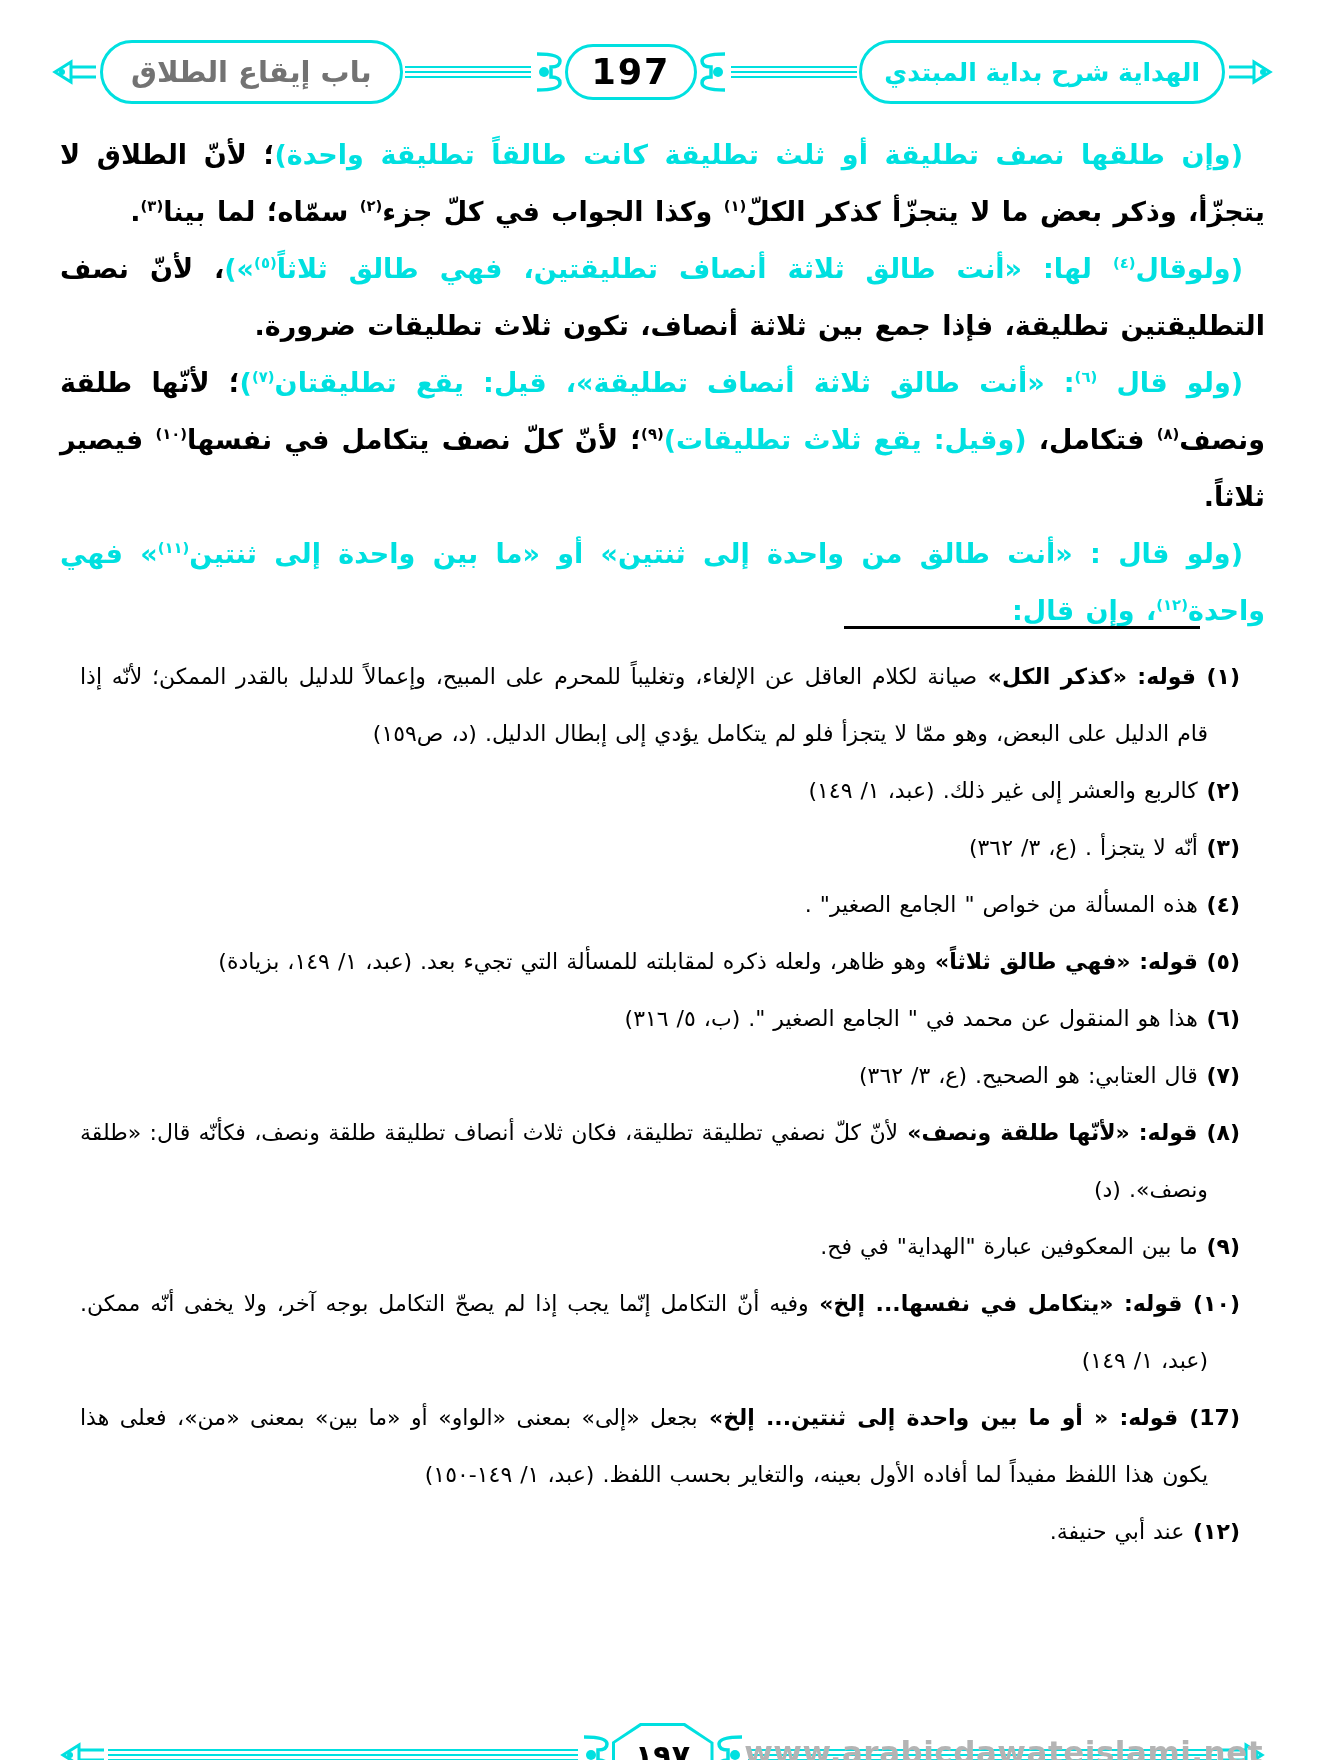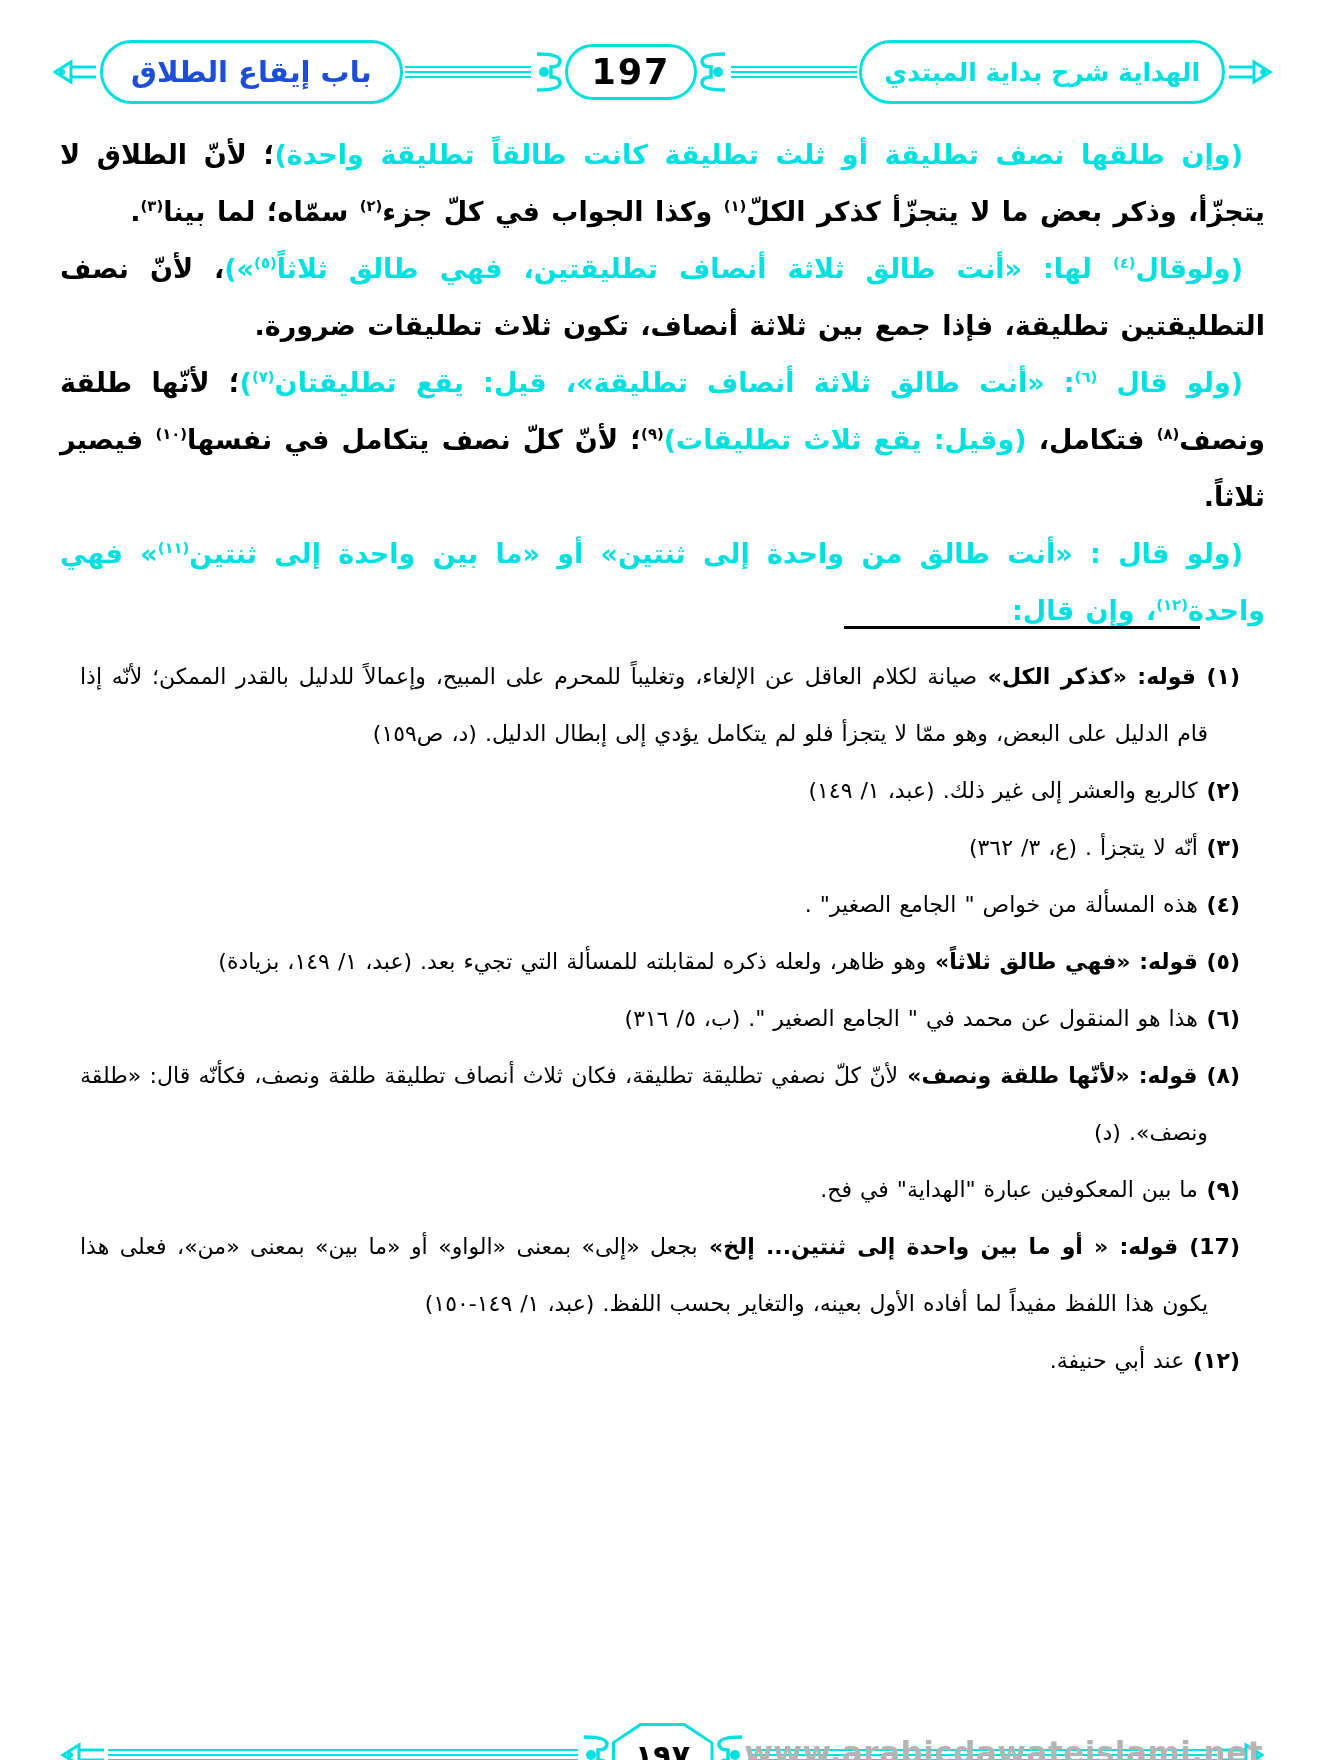--- a/index.html
+++ b/index.html
@@ -15,21 +15,21 @@
   
   .header {
     position:absolute; top:36px; left:52px; right:52px; height:72px;
     display:flex; align-items:center; direction:ltr; gap:2px;
   }
   .capsule {
     border:3px solid var(--accent); border-radius:999px; background:#fff;
     display:flex; align-items:center; justify-content:center;
     white-space:nowrap; flex:0 0 auto;
   }
-  .capsule.title   { height:64px; padding:0 28px; font-size:29px; font-weight:bold; color:#1d4ed8; }
+  .capsule.title   { height:64px; padding:0 28px; font-size:29px; font-weight:bold; color:#737373; }
   .capsule.pageno  { height:56px; min-width:132px; padding:2px 20px; font-size:35px; font-weight:bold; color:#000; letter-spacing:2px; }
   .capsule.book    { height:64px; padding:0 22px; font-size:25px; font-weight:bold; color:var(--accent);text-align:right; }
   .rail {
     flex:1 1 auto; height:12px; min-width:40px;
     background:linear-gradient(to bottom,
       var(--accent) 0 2px, transparent 2px 5px,
       var(--accent) 5px 7px, transparent 7px 10px,
       var(--accent) 10px 12px);
   }
   .orn { flex:0 0 auto; }
@@ -132,22 +132,24 @@
   </main>
 
 <div class="fn-sep"></div>
 <section class="footnotes">
     <div class="footnote"><span><b>(١) قوله: «كذكر الكل» </b></span><span>صيانة لكلام العاقل عن الإلغاء، وتغليباً للمحرم على المبيح، وإعمالاً للدليل بالقدر الممكن؛ لأنّه إذا قام الدليل على البعض، وهو ممّا لا يتجزأ فلو لم يتكامل يؤدي إلى إبطال الدليل. (د، ص١٥٩)</span></div>
     <div class="footnote"><span><b>(٢) </b></span><span>كالربع والعشر إلى غير ذلك. (عبد، ١/ ١٤٩)</span></div>
     <div class="footnote"><span><b>(٣) </b></span><span>أنّه لا يتجزأ . (ع، ٣/ ٣٦٢)</span></div>
     <div class="footnote"><span><b>(٤) </b></span><span>هذه المسألة من خواص " الجامع الصغير" .</span></div>
     <div class="footnote"><span><b>(٥) قوله: «فهي طالق ثلاثاً» </b></span><span>وهو ظاهر، ولعله ذكره لمقابلته للمسألة التي تجيء بعد. (عبد، ١/ ١٤٩، بزيادة)</span></div>
     <div class="footnote"><span><b>(٦) </b></span><span>هذا هو المنقول عن محمد في " الجامع الصغير ". (ب، ٥/ ٣١٦)</span></div>
+    <div class="footnote"><span><b>(٧) </b></span><span>قال العتابي: هو الصحيح. (ع، ٣/ ٣٦٢)</span></div>
     <div class="footnote"><span><b>(٨) قوله: «لأنّها طلقة ونصف» </b></span><span>لأنّ كلّ نصفي تطليقة تطليقة، فكان ثلاث أنصاف تطليقة طلقة ونصف، فكأنّه قال: «طلقة ونصف». (د)</span></div>
     <div class="footnote"><span><b>(٩) </b></span><span>ما بين المعكوفين عبارة "الهداية" في فح.</span></div>
+    <div class="footnote"><span><b>(١٠) قوله: «يتكامل في نفسها... إلخ» </b></span><span>وفيه أنّ التكامل إنّما يجب إذا لم يصحّ التكامل بوجه آخر، ولا يخفى أنّه ممكن. (عبد، ١/ ١٤٩)</span></div>
     <div class="footnote"><span><b>(17) قوله: « أو ما بين واحدة إلى ثنتين... إلخ» </b></span><span>بجعل «إلى» بمعنى «الواو» أو «ما بين» بمعنى «من»، فعلى هذا يكون هذا اللفظ مفيداً لما أفاده الأول بعينه، والتغاير بحسب اللفظ. (عبد، ١/ ١٤٩-١٥٠)</span></div>
     <div class="footnote"><span><b>(١٢) </b></span><span>عند أبي حنيفة.</span></div>
   </section>
 
 <footer class="footer">
   <svg class="orn" width="46" height="36" viewBox="0 0 46 36">
     <path d="M3 18 L19 8 V28 Z" fill="none" stroke="var(--accent)" stroke-width="3"></path>
     <circle cx="10" cy="18" r="3" fill="var(--accent)"></circle>
     <path d="M19 13 H44 M19 23 H44" stroke="var(--accent)" stroke-width="3"></path>
   </svg>

